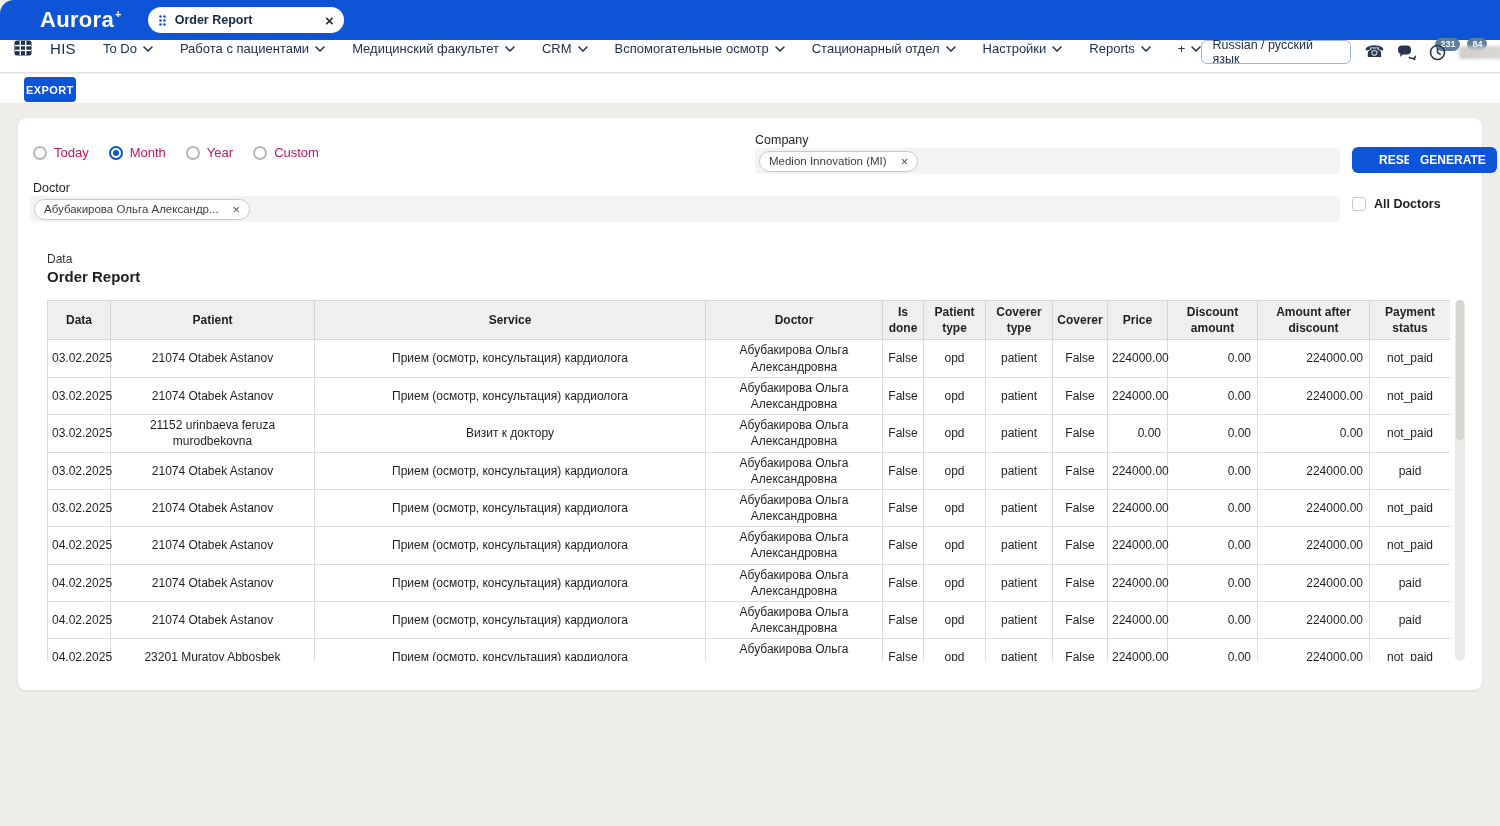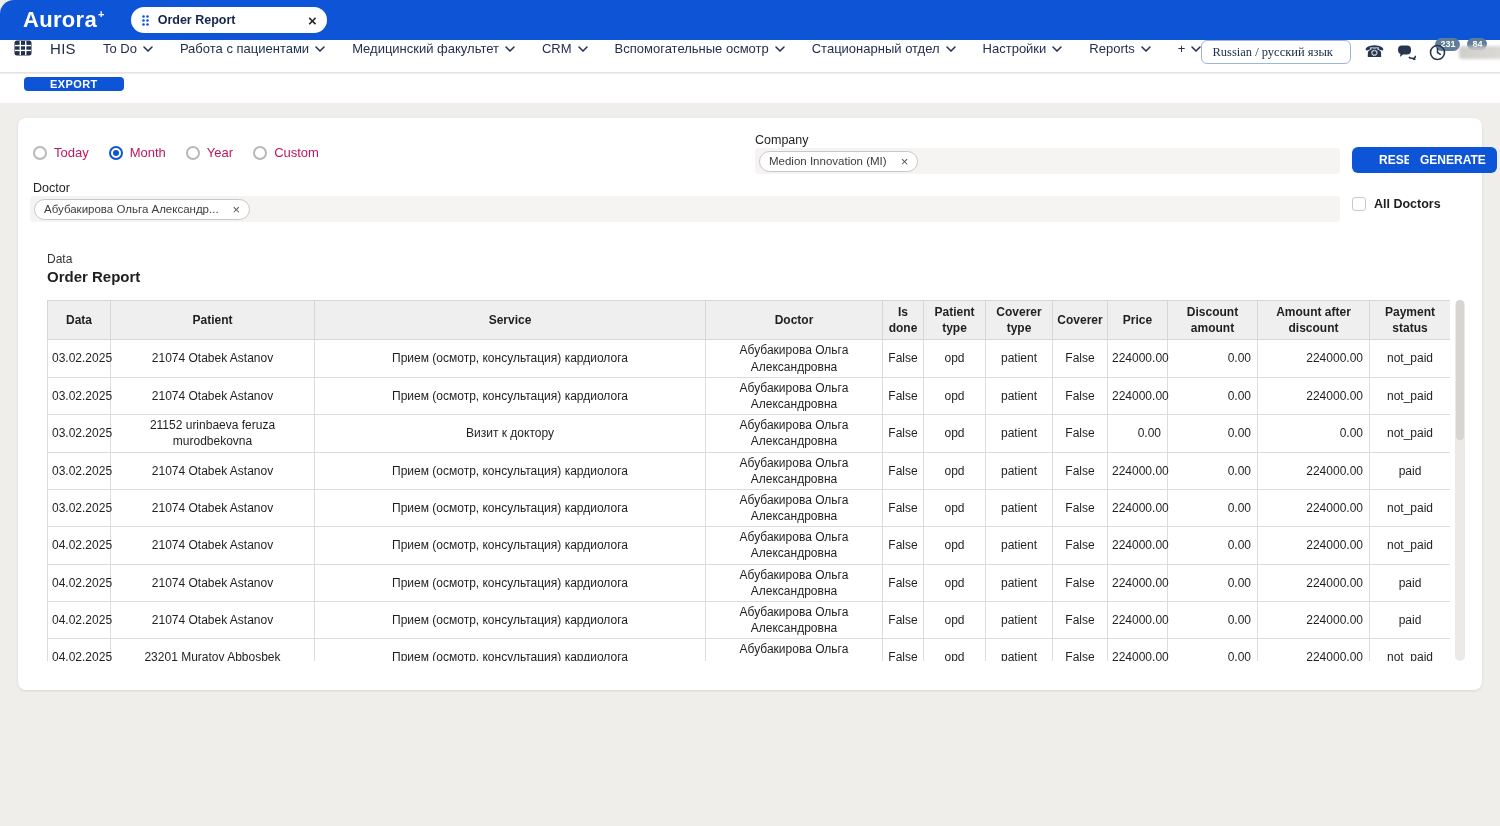--- a/index.html
+++ b/index.html
@@ -11,21 +11,21 @@
     overflow:hidden;
     color:#22304c;
   }
   
   .topbar {
     position:absolute; top:0; left:0; right:0; height:40px;
     background:#0d55d6;
     border-top-left-radius:14px;
     display:flex; align-items:center;
   }
-  .logo { margin-left:23px; color:#fff; font-size:22px; font-weight:bold; letter-spacing:.3px; display:flex; align-items:flex-start; }
+  .logo { margin-left:40px; color:#fff; font-size:22px; font-weight:bold; letter-spacing:.3px; display:flex; align-items:flex-start; }
   .logo .plus { font-size:11px; font-weight:bold; margin-top:1px; margin-left:1px; }
   .search-pill {
     margin-left:26px; height:26px; width:196px; background:#fff;
     border-radius:14px; display:flex; align-items:center; padding:0 10px; gap:8px;
   }
   .drag-dots { display:inline-flex; flex-shrink:0; }
   .search-pill .txt { font-size:12.5px; font-weight:bold; color:#15264d; flex:1; }
   .search-pill .close { color:#2b2b2b; font-size:15px; font-weight:bold; cursor:pointer; line-height:1; }
   
   .navbar {
@@ -34,40 +34,40 @@
     display:flex; align-items:flex-start; padding:0 14px;
   }
   .grid-icon { margin-right:18px; display:inline-flex; }
   .nav-items { display:flex; align-items:center; gap:27px; }
   .nav-item { display:flex; align-items:center; gap:6px; font-size:13px; color:#22304c; cursor:pointer; white-space:nowrap; }
   .nav-item.first { font-size:15px; letter-spacing:.3px; }
   .nav-right { margin-left:auto; display:flex; align-items:center; gap:13px; }
   .lang-select {
     width:150px; height:24px; border:1px solid #9db6dd; border-radius:6px;
     font-size:12.5px; color:#22304c; display:flex; align-items:center; padding:0 10px;
-    background:#fff; cursor:pointer;font-family:Liberation Serif, serif;
+    background:#fff; cursor:pointer;
   }
   .icon-btn { position:relative; display:inline-flex; cursor:pointer; color:#27364e; }
   .phone-glyph { font-size:16px; line-height:1; }
   .badge {
     position:absolute; top:-6px; left:11px; background:#5f7d99; color:#fff;
     font-size:9px; font-weight:bold; border-radius:7px; padding:1px 5px; line-height:1.2;margin-left:27px;
   }
   .redacted {
     width:108px; height:13px; border-radius:3px;
     background:linear-gradient(90deg,#c7c5c1,#d6d4d0 40%,#c9c7c3 70%,#d8d6d2);
     filter:blur(1.5px); opacity:.85;
   }
   
   .export-strip { position:absolute; top:74px; left:0; right:0; height:29px; background:#fff; }
   .btn-blue {
     background:#0d55d6; color:#fff; border:none; border-radius:4px;
     font-family:"Liberation Sans",sans-serif; font-weight:bold; cursor:pointer;
   }
-  .export-btn { position:absolute; top:3px; left:24px; height:14px; padding:0 26px; font-size:11px; letter-spacing:.4px; }
+  .export-btn { position:absolute; top:3px; left:24px; height:25px; padding:0 2px; font-size:11px; letter-spacing:.4px; }
   
   .card {
     position:absolute; top:118px; left:18px; width:1464px; height:572px;
     background:#fff; border-radius:8px; box-shadow:0 1px 3px rgba(0,0,0,.10);
   }
   
   .radio-row { position:absolute; top:27px; left:15px; display:flex; align-items:center; gap:20px; }
   .radio-opt { display:flex; align-items:center; gap:7px; font-size:13px; color:#be185d; cursor:pointer; }
   .radio-circle { width:14px; height:14px; border-radius:50%; border:2px solid #b8b8b8; background:#fff; position:relative; }
   .radio-circle.checked { border-color:#0d55d6; }

